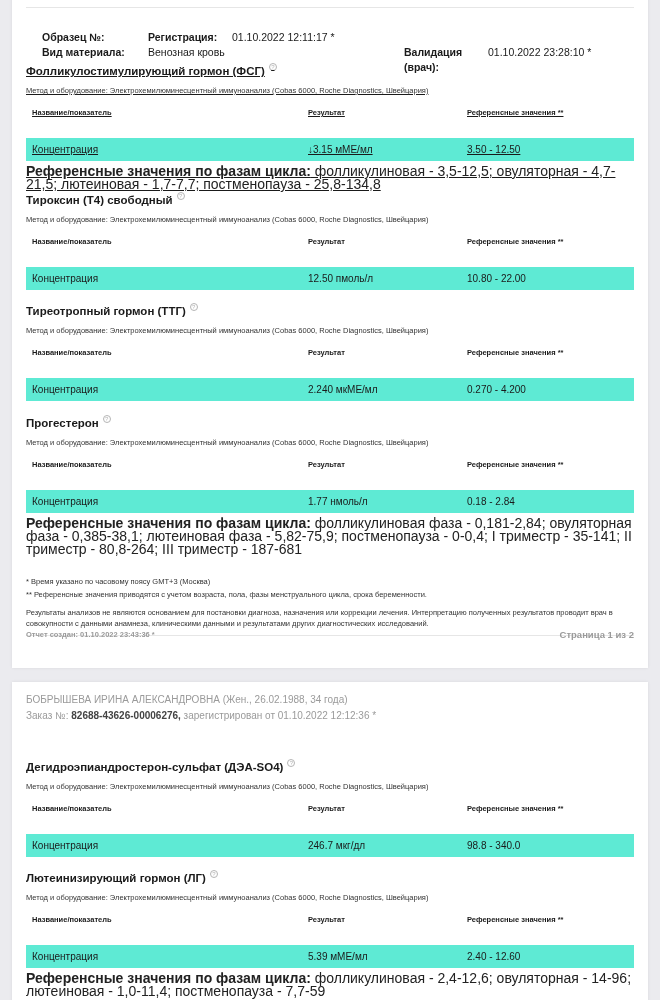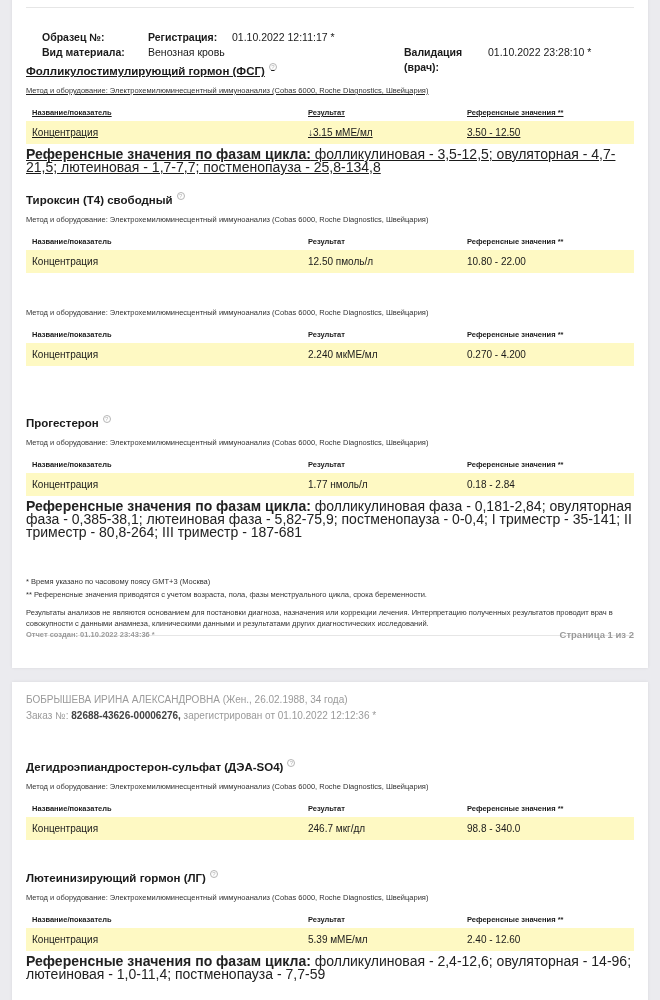--- a/index.html
+++ b/index.html
@@ -41,22 +41,22 @@
     display: inline-block; width: 8px; height: 8px; border-radius: 50%;
     border: 1px solid #b5b5b5; color: #b5b5b5; font-size: 6px; line-height: 6px;
     text-align: center; font-weight: normal; margin-left: 4px; position: relative; top: -4px;
   }
   .method { font-size: 7.5px; color: #333; margin-top: 5px; height: 11px; line-height: 11px; }
   .thead {
     display: flex; font-size: 7.5px; font-weight: bold; margin-top: 10px;
     height: 14px; line-height: 14px; padding-left: 6px;
   }
   .trow {
-    display: flex; background: #fef9c3; font-size: 10px; height: 23px; line-height: 23px;
-    padding-left: 6px; margin-top: 1px;
+    display: flex; background: #5eead4; font-size: 10px; height: 23px; line-height: 23px;
+    padding-left: 6px; margin-top: 18px;
   }
   .c1 { width: 276px; }
   .c2 { width: 159px; }
   .c3 { }
   .phase {
     font-size: 14px; line-height: 13px; margin-top: 4px; color: #222;
   }
   .phase b { font-weight: bold; }
   .notes { position: absolute; left: 14px; right: 14px; font-size: 7.5px; color: #333; }
   .notes div { line-height: 13px; }
@@ -124,20 +124,24 @@
       <span class="c3">Референсные значения **</span>
     </div>
     <div class="trow">
       <span class="c1">Концентрация</span>
       <span class="c2">12.50 пмоль/л</span>
       <span class="c3">10.80 - 22.00</span>
     </div>
   </div>
 
   <div class="section" style="top:312px;">
+    <div class="sec-title">
+      <span>Тиреотропный гормон (ТТГ)</span>
+      <span class="help-icon">?</span>
+    </div>
     <div class="method">Метод и оборудование: Электрохемилюминесцентный иммуноанализ (Cobas 6000, Roche Diagnostics, Швейцария)</div>
     <div class="thead">
       <span class="c1">Название/показатель</span>
       <span class="c2">Результат</span>
       <span class="c3">Референсные значения **</span>
     </div>
     <div class="trow">
       <span class="c1">Концентрация</span>
       <span class="c2">2.240 мкМЕ/мл</span>
       <span class="c3">0.270 - 4.200</span>

